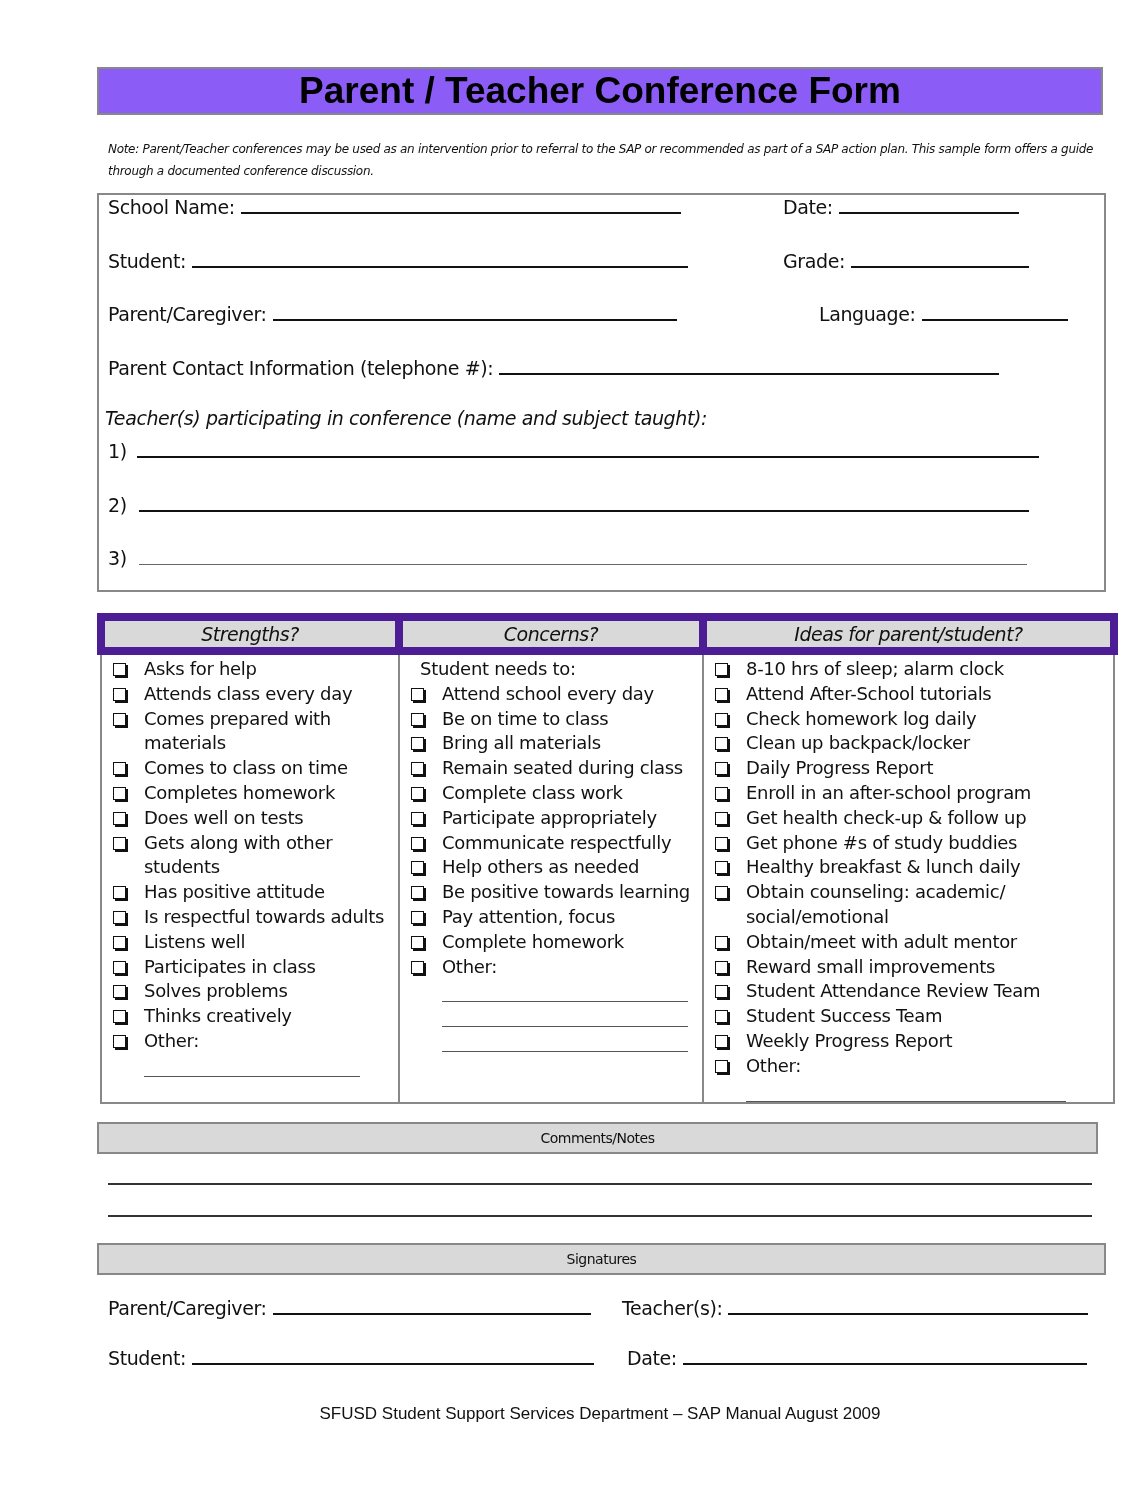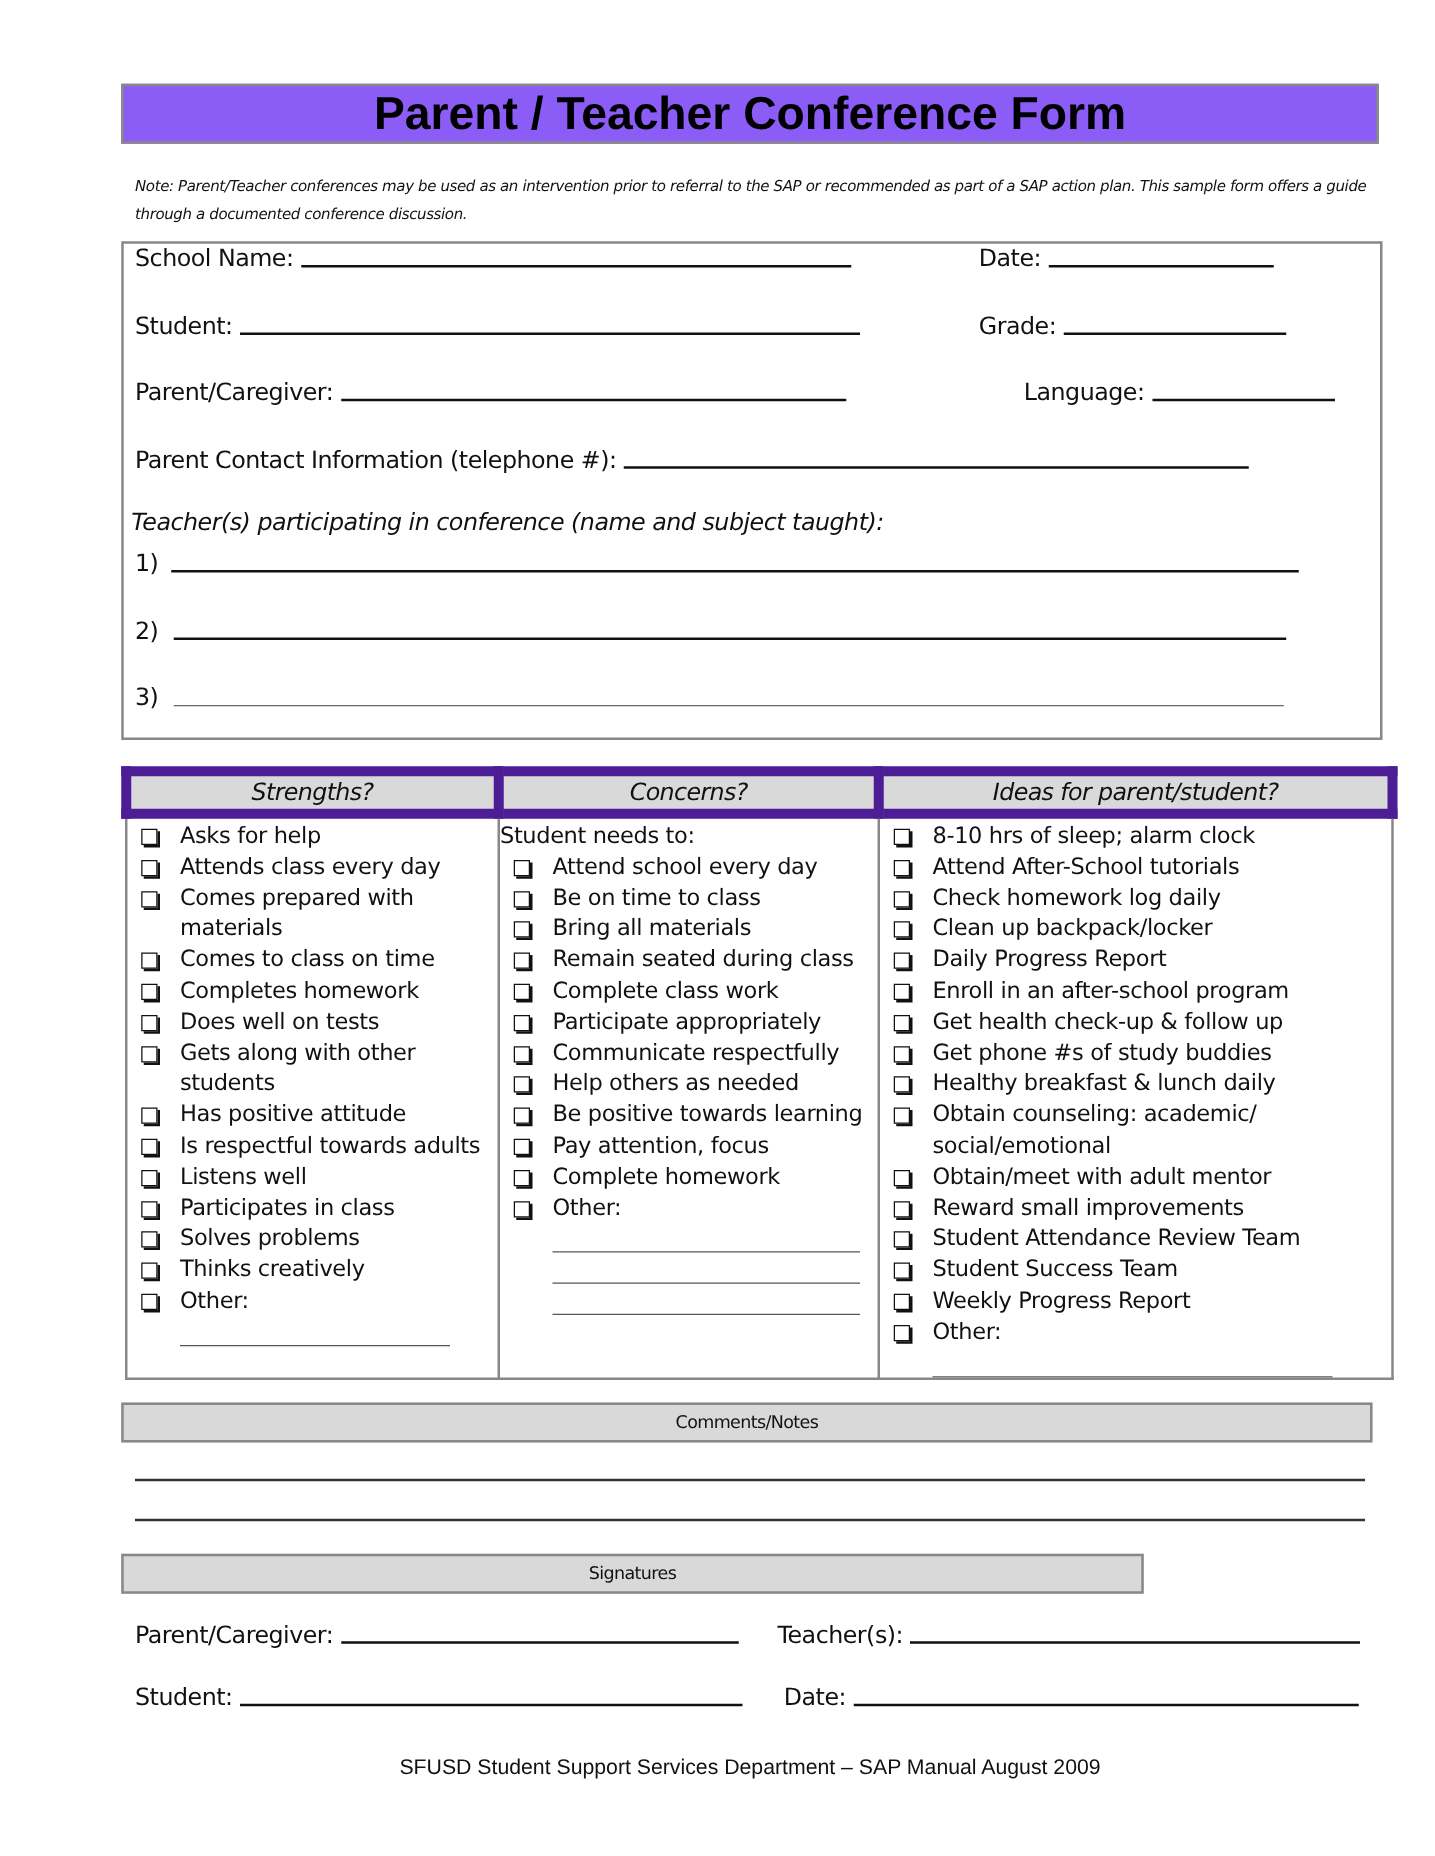--- a/index.html
+++ b/index.html
@@ -37,21 +37,21 @@
   }
   table.grid td { border: 2px solid #888; vertical-align: top; padding: 0; }
   .col-list { list-style: none; margin: 0; padding: 2px 0 0 0; font-family: "DejaVu Sans", sans-serif; font-size: 18px; line-height: 24.8px; letter-spacing: -0.3px; }
   .col-list li { display: flex; }
   .cb { width: 18px; flex: 0 0 auto; margin: 0 14px 0 10px; position: relative; }
   .cb::before {
     content: ""; position: absolute; left: 1px; top: 6px; width: 11px; height: 11px;
     border: 1.5px solid #111; box-shadow: 2px 2px 0 #111; background: #fff;
   }
   .col-list .txt { flex: 1; }
-  .intro { padding-left: 0; }
+  .intro { padding-left: 20px; }
   .blank-line { margin-left: 42px; border-bottom: 1.5px solid #555; height: 22px; }
 
   .section-bar {
     position: absolute; left: 97px; width: 1001px; height: 32px; background: #d9d9d9;
     border: 2px solid #888; box-sizing: border-box; display: flex; align-items: center; justify-content: center;
     font-family: "DejaVu Sans", sans-serif; font-size: 14px; letter-spacing: -0.5px;
   }
   .rule { position: absolute; left: 108px; width: 984px; border-bottom: 2px solid #333; }
 
   .footer {
@@ -321,21 +321,21 @@
   </tr>
 </tbody>
   </table>
 
 <div class="section-bar" style="top:1122px;">
   <span>Comments/Notes</span>
 </div>
 <div class="rule" style="top:1183px;"></div>
 <div class="rule" style="top:1215px;"></div>
 
-<div class="section-bar" style="top:1243px; width:818px;">
+<div class="section-bar" style="top:1243px; width:1009px;">
   <span>Signatures</span>
 </div>
 
 <div class="field" style="left:108px; top:1297px;">
   <span class="lbl">Parent/Caregiver:</span>
   <span class="line" style="width:318px;"></span>
 </div>
 <div class="field" style="left:622px; top:1297px;">
   <span class="lbl">Teacher(s):</span>
   <span class="line" style="width:360px;"></span>

